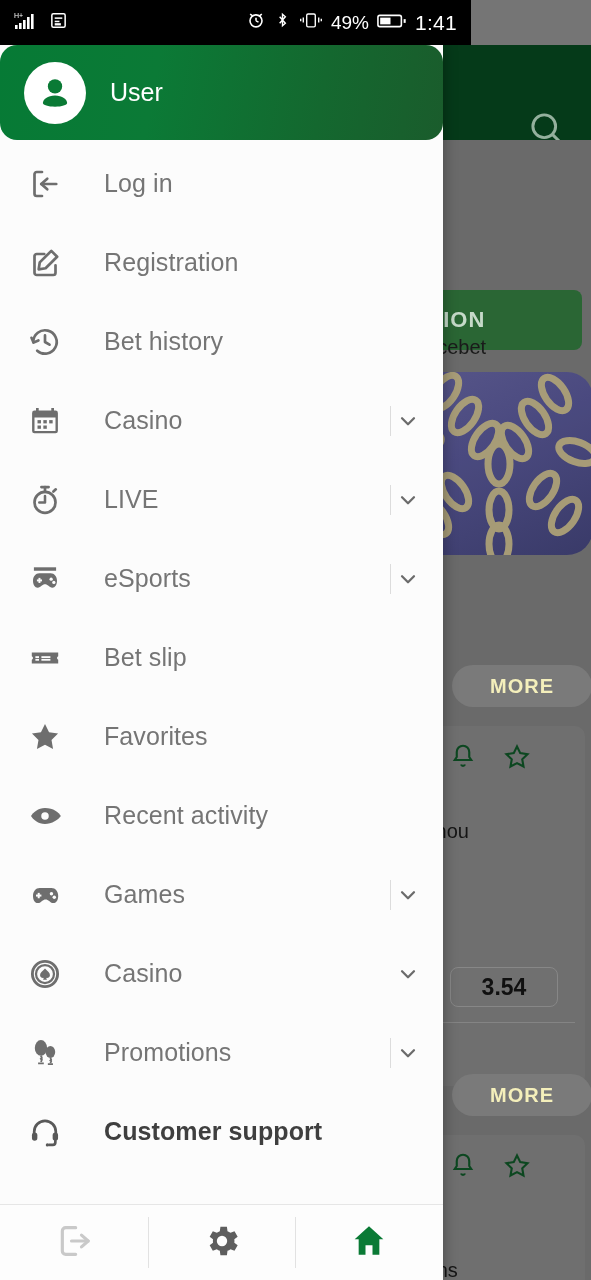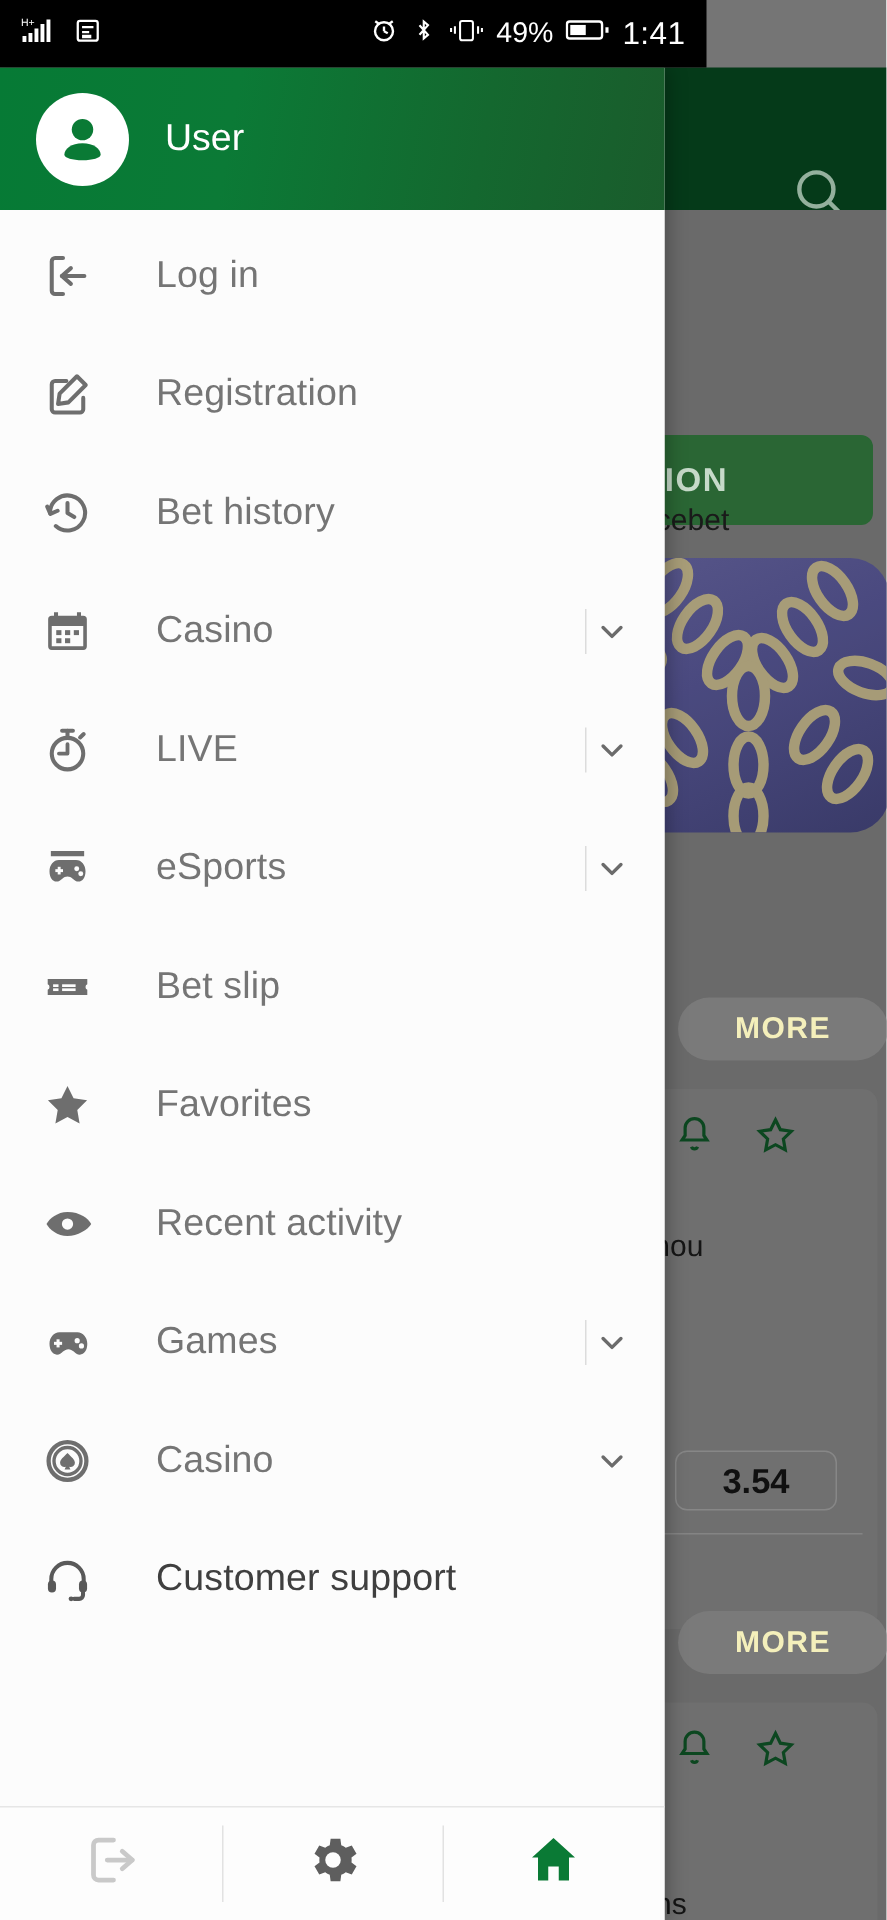--- a/index.html
+++ b/index.html
@@ -109,21 +109,21 @@
   
   #drawer {
     position:absolute; top:45px; left:0; width:443px; height:1235px;
     background:#fcfcfc; z-index:30;
     display:flex; flex-direction:column;
     box-shadow:2px 0 12px rgba(0,0,0,0.28);
   }
   #drawer-header {
     height:95px; flex:0 0 95px;
     background:linear-gradient(100deg,#067a35 0%,#0b7a36 35%,#14682f 72%,#1a5c2c 100%);
-    display:flex; align-items:center; padding-left:24px;
+    display:flex; align-items:center; padding-left:24px;border-radius:17px;
   }
   .avatar {
     width:62px; height:62px; border-radius:50%;
     background:#ffffff; flex:0 0 62px;
     display:flex; align-items:center; justify-content:center;
   }
   .user-name {
     margin-left:24px; color:#ffffff; font-size:25px;
   }
 
@@ -137,21 +137,21 @@
   }
   .mi-icon {
     width:42px; flex:0 0 42px;
     display:flex; align-items:center; justify-content:center;
     color:#6e6e6e;
   }
   .mi-label {
     margin-left:38px; font-size:25px; color:#757575;
     letter-spacing:.1px;
   }
-  .mi-label.dark { color:#3f3f3f; }
+  .mi-label.dark { color:#3f3f3f;font-weight:bold; }
   .mi-divider {
     position:absolute; right:52px; top:50%; transform:translateY(-50%);
     width:1px; height:30px; background:#dcdcdc;
   }
   .mi-chevron {
     position:absolute; right:22px; top:50%; transform:translateY(-50%);
     width:26px; height:26px; color:#6b6b6b;
     display:flex; align-items:center; justify-content:center;
   }
 
@@ -481,20 +481,38 @@
         </span>
         <span class="mi-label">Casino</span>
         <span class="mi-chevron">
           <svg viewBox="0 0 24 24" width="26" height="26" fill="none" stroke="#6b6b6b" stroke-width="2.1" stroke-linecap="round" stroke-linejoin="round">
             <polyline points="6.5,9.5 12,15 17.5,9.5"></polyline>
           </svg>
         </span>
       </div>
       <div class="menu-item">
         <span class="mi-icon">
+          <svg viewBox="0 0 24 24" width="36" height="36" fill="#6e6e6e">
+            <ellipse cx="9.3" cy="8.6" rx="4.1" ry="5.2"></ellipse>
+            <ellipse cx="15.6" cy="11.3" rx="3.2" ry="4"></ellipse>
+            <path d="M9.3 13.8l.55 1.5-.55.6.55.6-.55 1.4" fill="none" stroke="#6e6e6e" stroke-width="1.3"></path>
+            <path d="M15.6 15.3l.5 1.2-.5.5.5.5-.5 1.2" fill="none" stroke="#6e6e6e" stroke-width="1.2"></path>
+            <path d="M7.4 18.9h3.8M13.9 19.4h3.4" stroke="#6e6e6e" stroke-width="1.3"></path>
+          </svg>
+        </span>
+        <span class="mi-label">Promotions</span>
+        <span class="mi-divider"></span>
+        <span class="mi-chevron">
+          <svg viewBox="0 0 24 24" width="26" height="26" fill="none" stroke="#6b6b6b" stroke-width="2.1" stroke-linecap="round" stroke-linejoin="round">
+            <polyline points="6.5,9.5 12,15 17.5,9.5"></polyline>
+          </svg>
+        </span>
+      </div>
+      <div class="menu-item">
+        <span class="mi-icon">
           <svg viewBox="0 0 24 24" width="36" height="36" fill="none" stroke="#595959" stroke-width="1.8" stroke-linecap="round">
             <path d="M4.8 14.6v-2.8a7.2 7.2 0 0 1 14.4 0v2.8"></path>
             <rect x="3.3" y="12.4" width="3.6" height="5.4" rx="1.8" fill="#595959" stroke="none"></rect>
             <rect x="17.1" y="12.4" width="3.6" height="5.4" rx="1.8" fill="#595959" stroke="none"></rect>
             <path d="M18.9 17.8v1.1a1.7 1.7 0 0 1-1.7 1.7h-2.3"></path>
             <circle cx="13.6" cy="20.6" r="1.1" fill="#595959" stroke="none"></circle>
           </svg>
         </span>
         <span class="mi-label dark">Customer support</span>
       </div>

